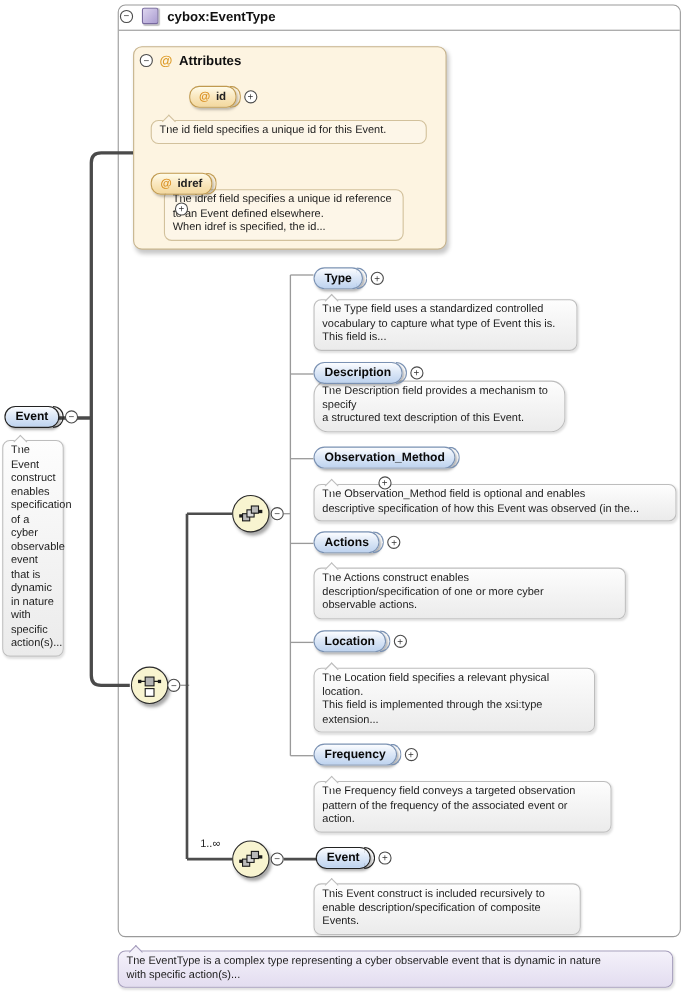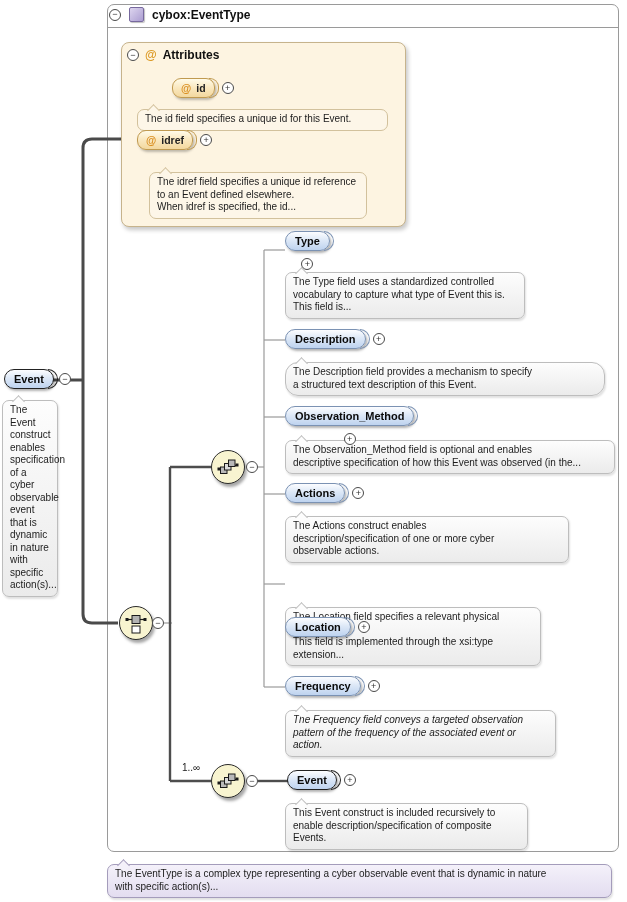--- a/index.html
+++ b/index.html
@@ -108,21 +108,21 @@
     </div>
 
     <div class="row" style="left:15px;top:35px;margin-left:35px;">
       <div class="attr-pill"><span class="at">@</span><span>id</span></div>
       <div class="toggle">+</div>
     </div>
     <div class="tip cream" style="left:15px;top:66px;width:251px;">
       <span class="tip-text">The id field specifies a unique id for this Event.</span>
     </div>
 
-    <div class="row" style="left:15px;top:87px;">
+    <div class="row" style="left:15px;top:114px;flex-direction:column;">
       <div class="attr-pill"><span class="at">@</span><span>idref</span></div>
       <div class="toggle">+</div>
     </div>
     <div class="tip cream" style="left:27px;top:129px;width:218px;">
       <span class="tip-text">The idref field specifies a unique id reference to an Event defined elsewhere.
 When idref is specified, the id...</span>
     </div>
   </div>
 
   <div class="row" style="left:4px;top:369px;gap:5px;">
@@ -149,35 +149,35 @@
       <line x1="1" y1="13" x2="21" y2="9" stroke="#1a1a1a" stroke-width="1.2"></line>
       <rect x="0.5" y="11.5" width="3" height="3" fill="#1a1a1a"></rect>
       <rect x="18.5" y="7.5" width="3" height="3" fill="#1a1a1a"></rect>
       <rect x="3.5" y="11" width="6.5" height="6.5" fill="#b9b9b9" stroke="#1a1a1a"></rect>
       <rect x="7.5" y="7.5" width="6.5" height="6.5" fill="#d9d9d9" stroke="#1a1a1a"></rect>
       <rect x="11.5" y="4" width="6.5" height="6.5" fill="#b9b9b9" stroke="#1a1a1a"></rect>
     </svg>
   </div>
   <div class="toggle abs" style="left:246px;top:461px;">−</div>
 
-  <div class="row" style="left:285px;top:231px;flex-direction:column;">
+  <div class="row" style="left:285px;top:243px;">
     <div class="pill"><span>Type</span></div>
     <div class="toggle">+</div>
   </div>
   <div class="tip" style="left:285px;top:272px;width:240px;">
     <span class="tip-text">The Type field uses a standardized controlled
 vocabulary to capture what type of Event this is.
 This field is...</span>
   </div>
 
   <div class="row" style="left:285px;top:329px;">
     <div class="pill"><span>Description</span></div>
     <div class="toggle">+</div>
   </div>
-  <div class="tip" style="left:285px;top:362px;width:320px;border-radius:13px;">
+  <div class="tip" style="left:285px;top:346px;width:229px;border-radius:13px;">
     <span class="tip-text">The Description field provides a mechanism to specify
 a structured text description of this Event.</span>
   </div>
 
   <div class="row" style="left:285px;top:406px;flex-direction:column;">
     <div class="pill"><span>Observation_Method</span></div>
     <div class="toggle">+</div>
   </div>
   <div class="tip" style="left:285px;top:440px;width:330px;">
     <span class="tip-text">The Observation_Method field is optional and enables
@@ -187,36 +187,36 @@
   <div class="row" style="left:285px;top:483px;">
     <div class="pill"><span>Actions</span></div>
     <div class="toggle">+</div>
   </div>
   <div class="tip" style="left:285px;top:516px;width:284px;">
     <span class="tip-text">The Actions construct enables
 description/specification of one or more cyber
 observable actions.</span>
   </div>
 
-  <div class="row" style="left:285px;top:573px;margin-top:44px;">
+  <div class="row" style="left:285px;top:573px;">
     <div class="pill"><span>Location</span></div>
     <div class="toggle">+</div>
   </div>
   <div class="tip" style="left:285px;top:607px;width:256px;">
     <span class="tip-text">The Location field specifies a relevant physical
 location.
 This field is implemented through the xsi:type
 extension...</span>
   </div>
 
   <div class="row" style="left:285px;top:676px;">
     <div class="pill"><span>Frequency</span></div>
     <div class="toggle">+</div>
   </div>
-  <div class="tip" style="left:285px;top:710px;width:271px;font-style:italic;">
+  <div class="tip" style="left:285px;top:710px;width:271px;">
     <span class="tip-text">The Frequency field conveys a targeted observation
 pattern of the frequency of the associated event or
 action.</span>
   </div>
 
   <div class="occ" style="left:182px;top:762px;">1..∞</div>
   <div class="group" style="left:211px;top:764px;">
     <svg width="22" height="22" viewBox="0 0 22 22">
       <line x1="1" y1="13" x2="21" y2="9" stroke="#1a1a1a" stroke-width="1.2"></line>
       <rect x="0.5" y="11.5" width="3" height="3" fill="#1a1a1a"></rect>

